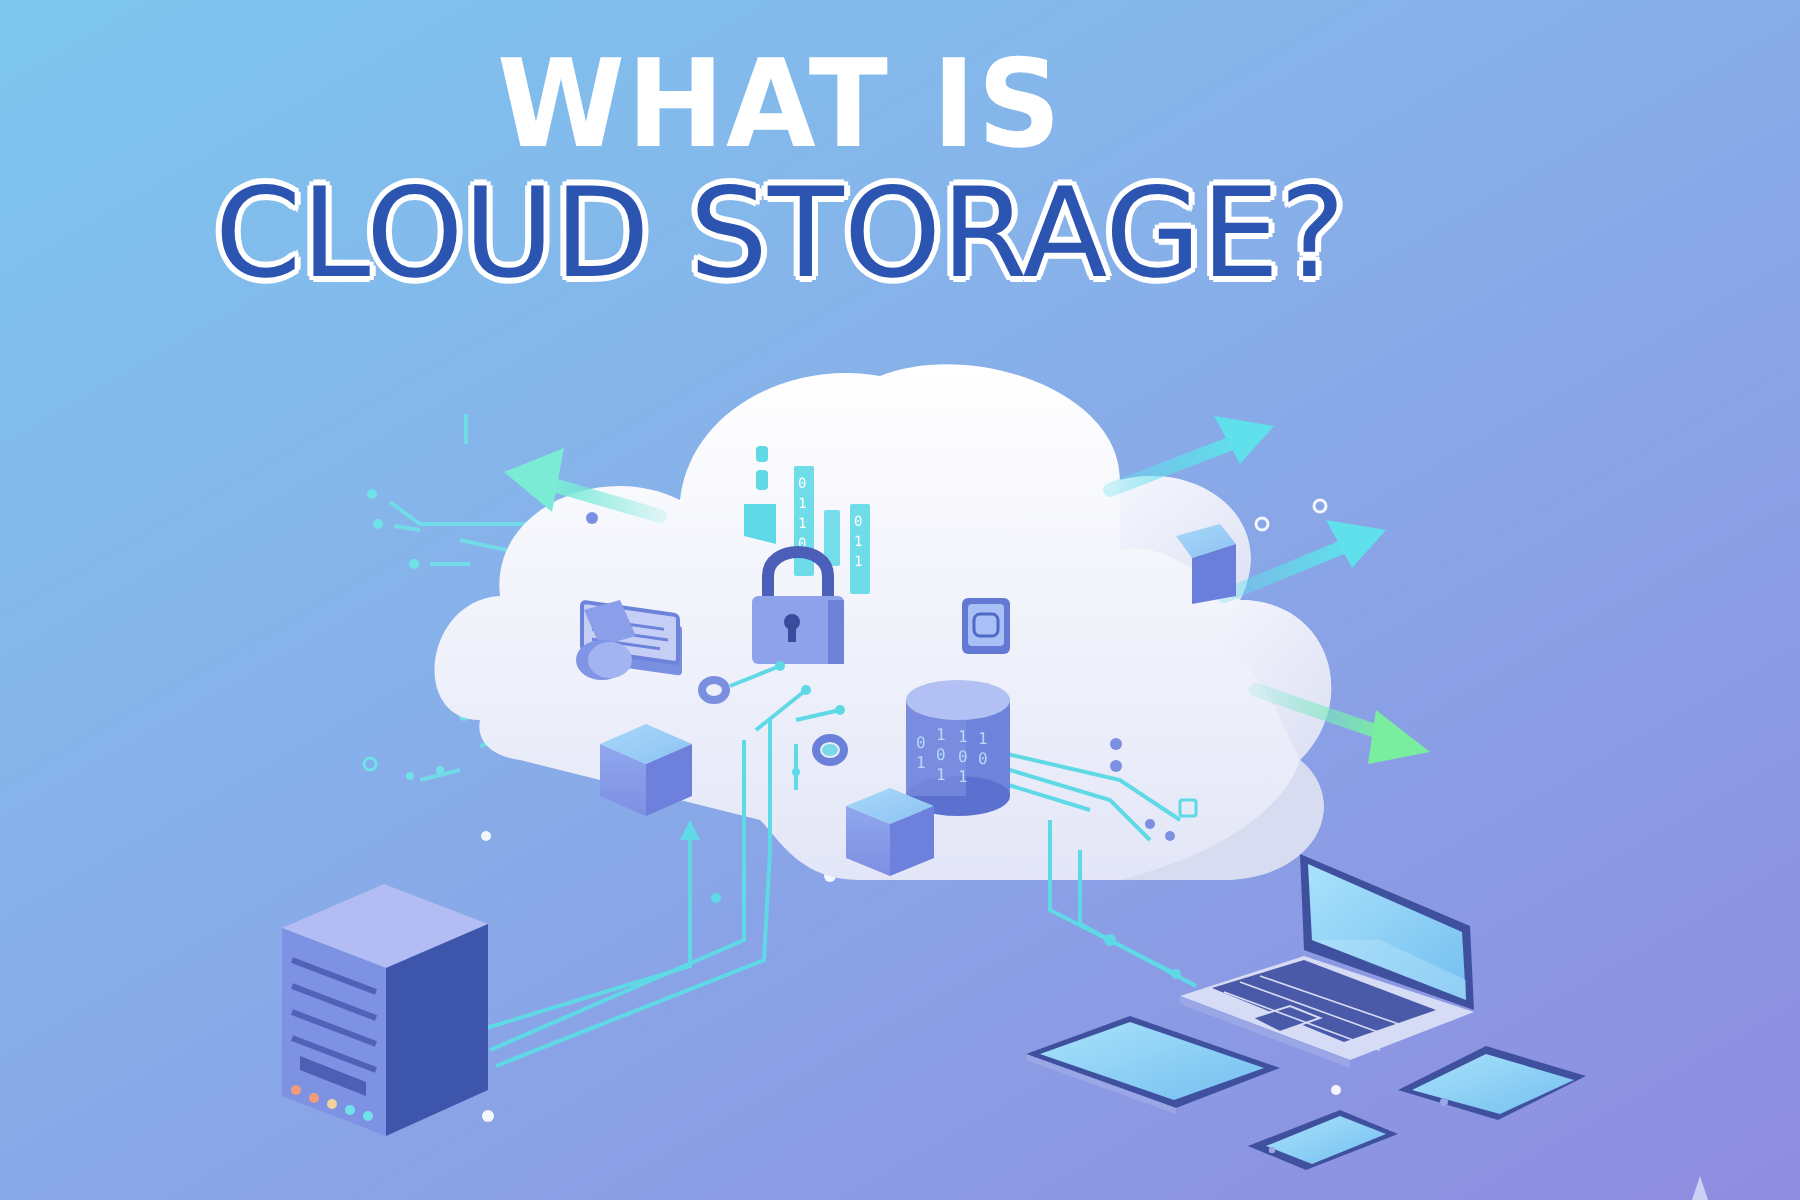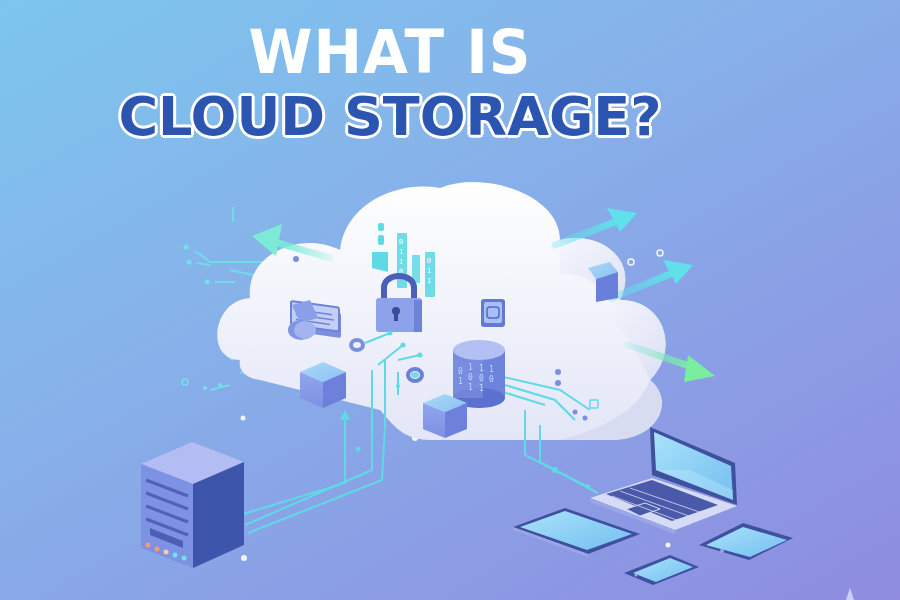--- a/index.html
+++ b/index.html
@@ -8,21 +8,21 @@
       position: relative; width: 900px; height: 600px; overflow: hidden;
       background: linear-gradient(150deg, #7cc6ee 0%, #86b4ea 35%, #8aa1e6 65%, #8f8ce0 100%);
       font-family: "Liberation Sans", "DejaVu Sans", sans-serif;
     }
     .title-wrap { position: absolute; left: 0; top: 22px; width: 780px; text-align: center; }
     .title-line1 {
       display: block; font-size: 58px; font-weight: 900; color: #ffffff; letter-spacing: 1px;
       line-height: 60px; font-family: "DejaVu Sans", sans-serif; transform: scaleY(1.05);
     }
     .title-line2 {
-      display: block; font-size: 54px; font-weight: 700; color: #2b55b0; line-height: 70px;
+      display: block; font-size: 62px; font-weight: 400; color: #2b55b0; line-height: 70px;
       font-family: "DejaVu Sans", sans-serif; letter-spacing: 0px;
       -webkit-text-stroke: 3px #ffffff; paint-order: stroke fill;
       text-shadow: 0 0 0 #fff, 2px 2px 0 #fff, -2px -2px 0 #fff, 2px -2px 0 #fff, -2px 2px 0 #fff, 0 3px 0 #fff, 3px 0 0 #fff, 0 -3px 0 #fff, -3px 0 0 #fff;
     }
     svg.art { position: absolute; left: 0; top: 0; }
   </style>
 </head>
 <body>
 
 <div class="scene">

